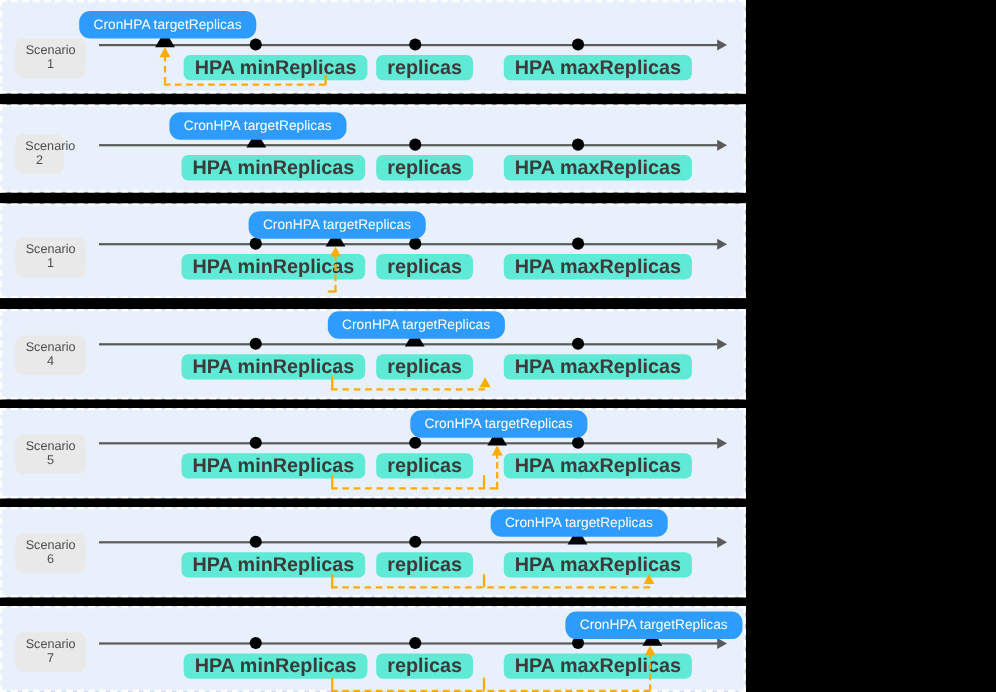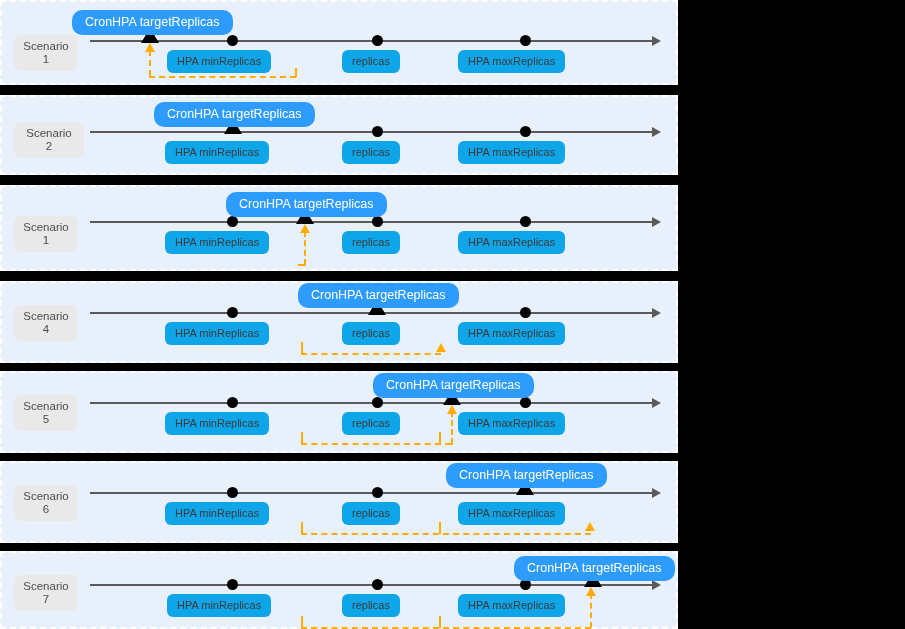--- a/index.html
+++ b/index.html
@@ -41,28 +41,29 @@
 
   .tri{
     position:absolute;width:0;height:0;
     border-left:9px solid transparent;
     border-right:9px solid transparent;
     border-bottom:15px solid #000;
   }
 
   .axis-label{
     position:absolute;
-    background:#0ea5e9;
+    background:#5eead4;
     color:#3b3b3b;
     border-radius:6px;
-    font-size:11px;
+    font-size:18px;
     line-height:15px;
     padding:4px 10px;
     white-space:nowrap;
     box-sizing:border-box;
+    font-weight:bold;
   }
 
   .badge{
     position:absolute;
     background:#2e9bff;
     color:#ffffff;
     border-radius:10px;
     font-size:12.5px;
     line-height:15px;
     padding:5px 13px;
@@ -96,21 +97,21 @@
     <div class="axis-label" style="left:165px;top:48px;">HPA minReplicas</div>
     <div class="axis-label" style="left:340px;top:48px;">replicas</div>
     <div class="axis-label" style="left:456px;top:48px;">HPA maxReplicas</div>
     <div class="dash-v" style="left:147px;top:48px;height:26px;"></div>
     <div class="dash-h" style="left:147px;top:74px;width:147px;"></div>
     <div class="dash-v" style="left:293px;top:66px;height:9px;"></div>
     <div class="dash-arrow" style="left:143px;top:41px;"></div>
   </div>
 
   <div class="panel" style="top:95px;height:80px;">
-    <div class="scenario-tag" style="left:12px;top:25px;width:70px;">Scenario 2</div>
+    <div class="scenario-tag" style="left:12px;top:25px;width:44px;">Scenario 2</div>
     <div class="axis" style="left:88px;top:34px;width:566px;"></div>
     <div class="axis-head" style="left:650px;top:30px;"></div>
     <div class="dot" style="left:370px;top:29px;"></div>
     <div class="dot" style="left:518px;top:29px;"></div>
     <div class="tri" style="left:222px;top:22px;"></div>
     <div class="badge" style="left:152px;top:5px;">CronHPA targetReplicas</div>
     <div class="axis-label" style="left:163px;top:44px;">HPA minReplicas</div>
     <div class="axis-label" style="left:340px;top:44px;">replicas</div>
     <div class="axis-label" style="left:456px;top:44px;">HPA maxReplicas</div>
   </div>

